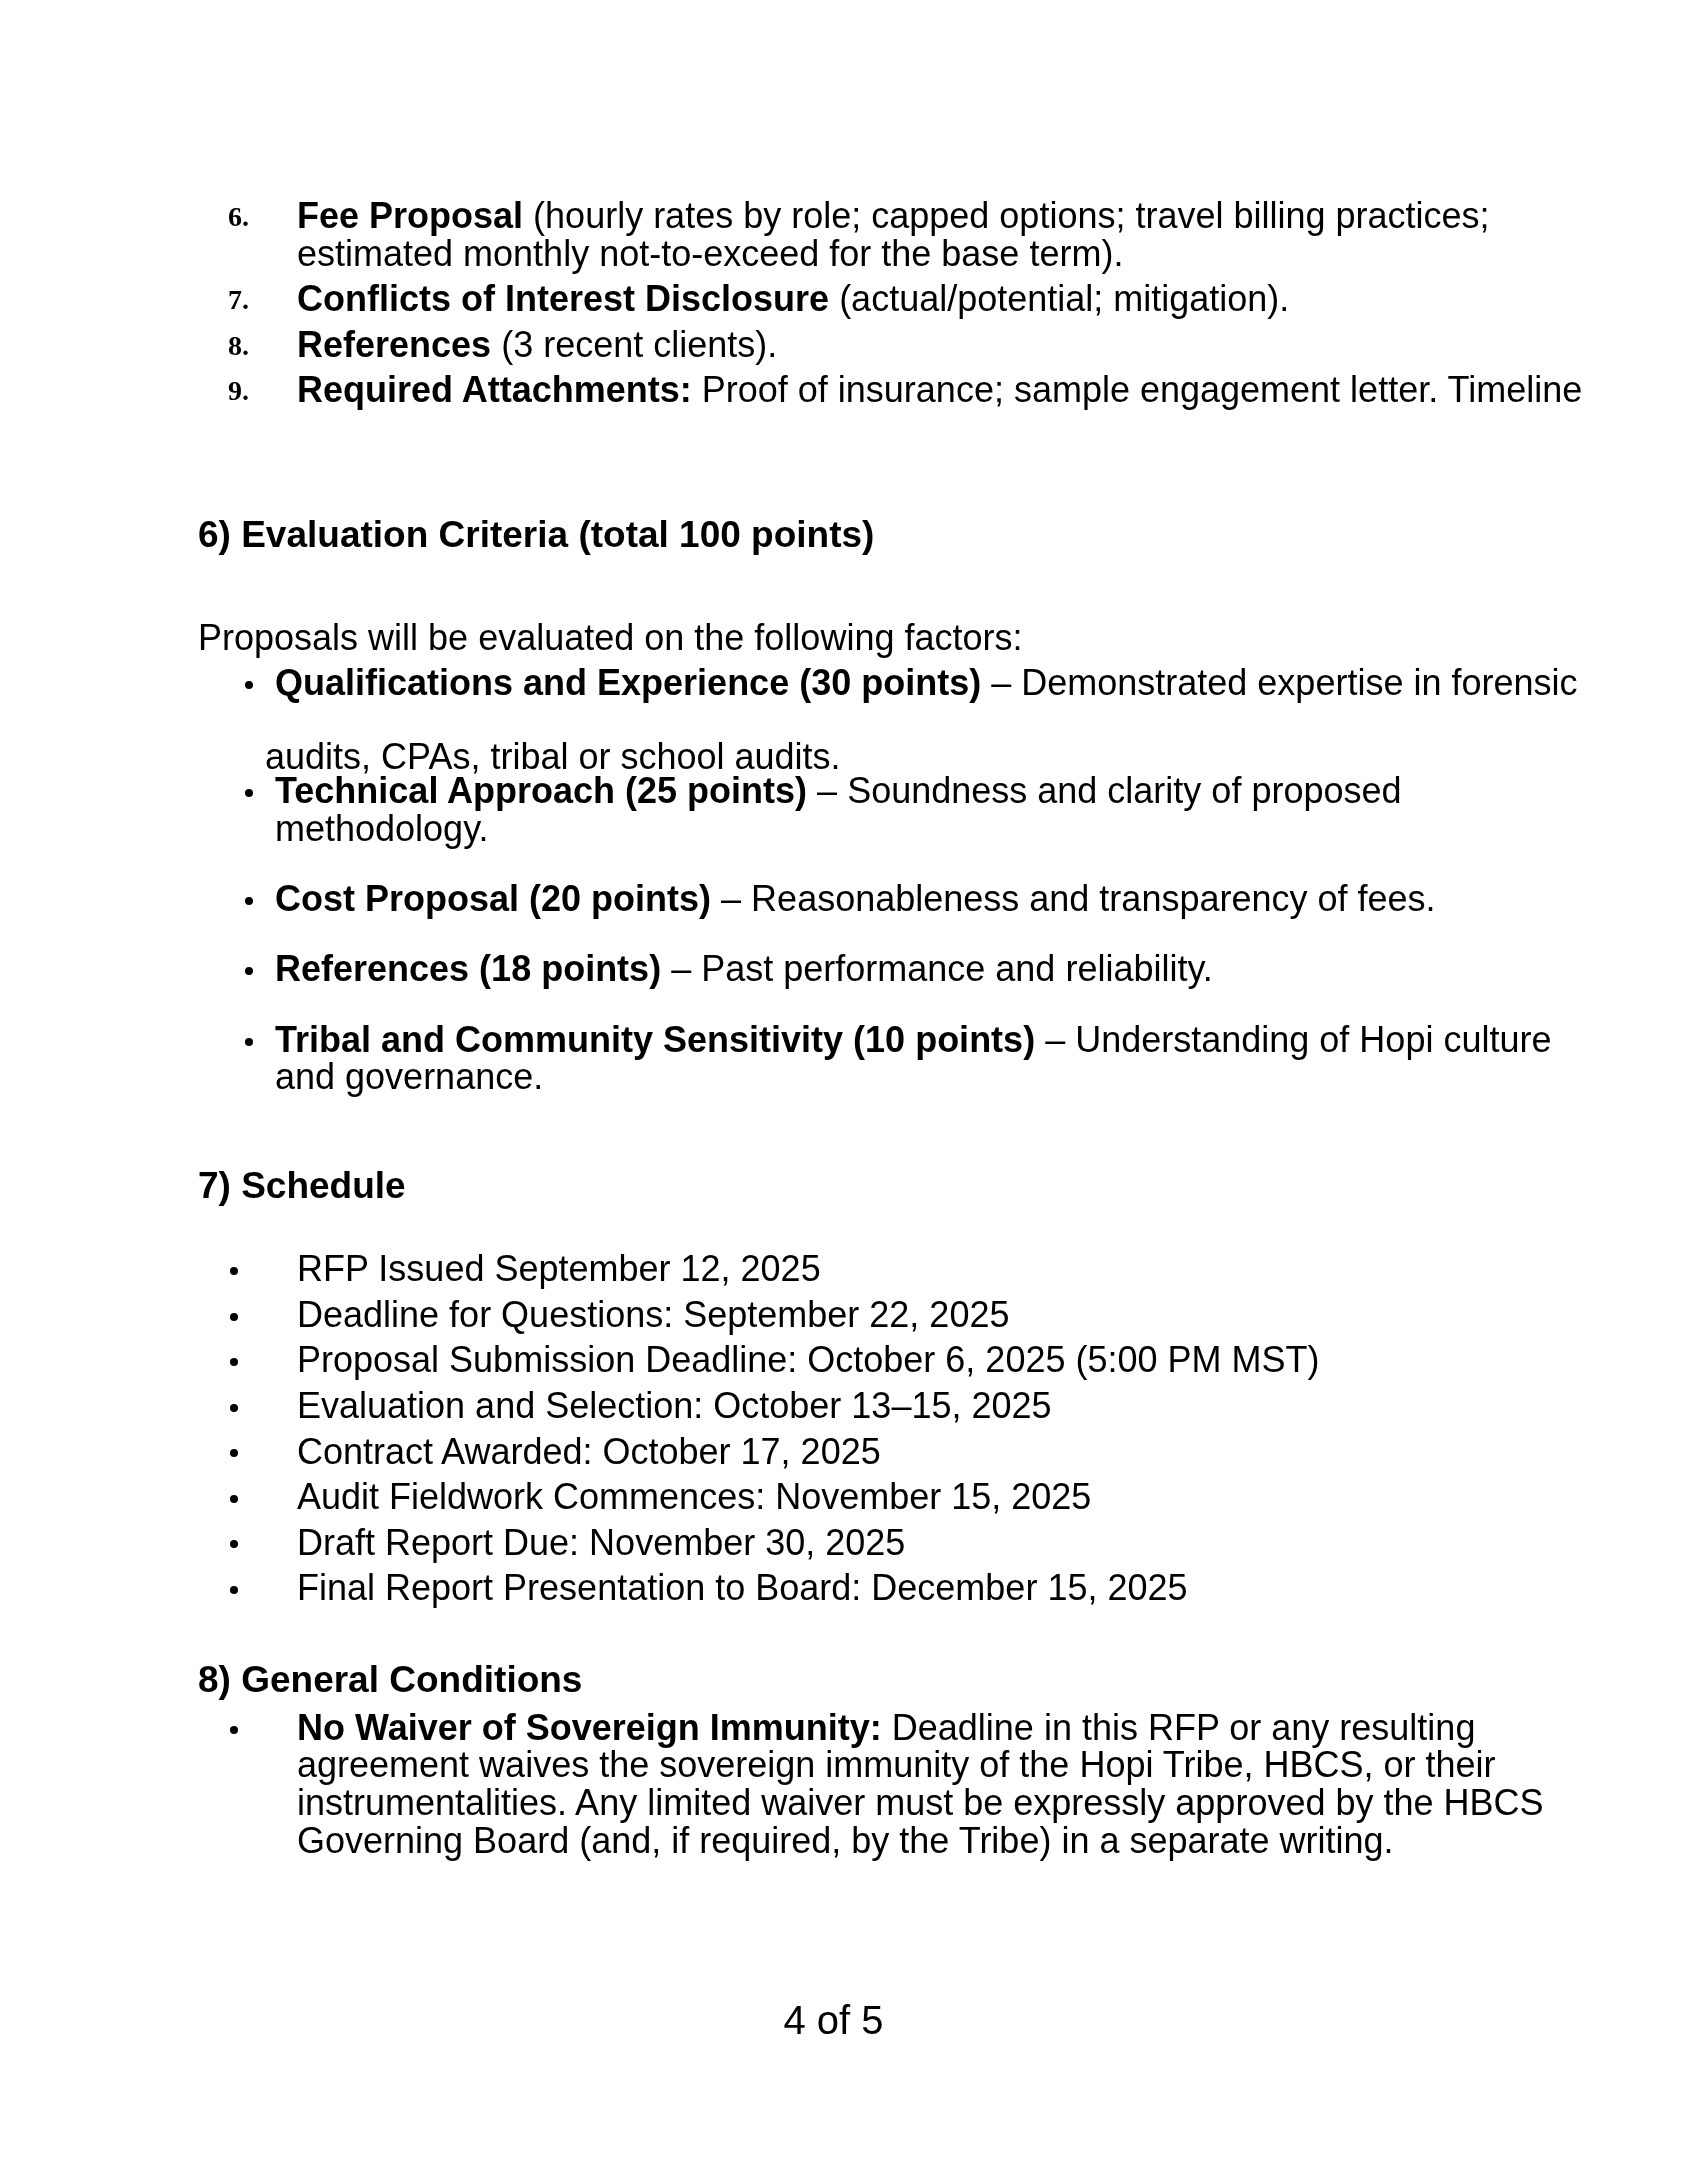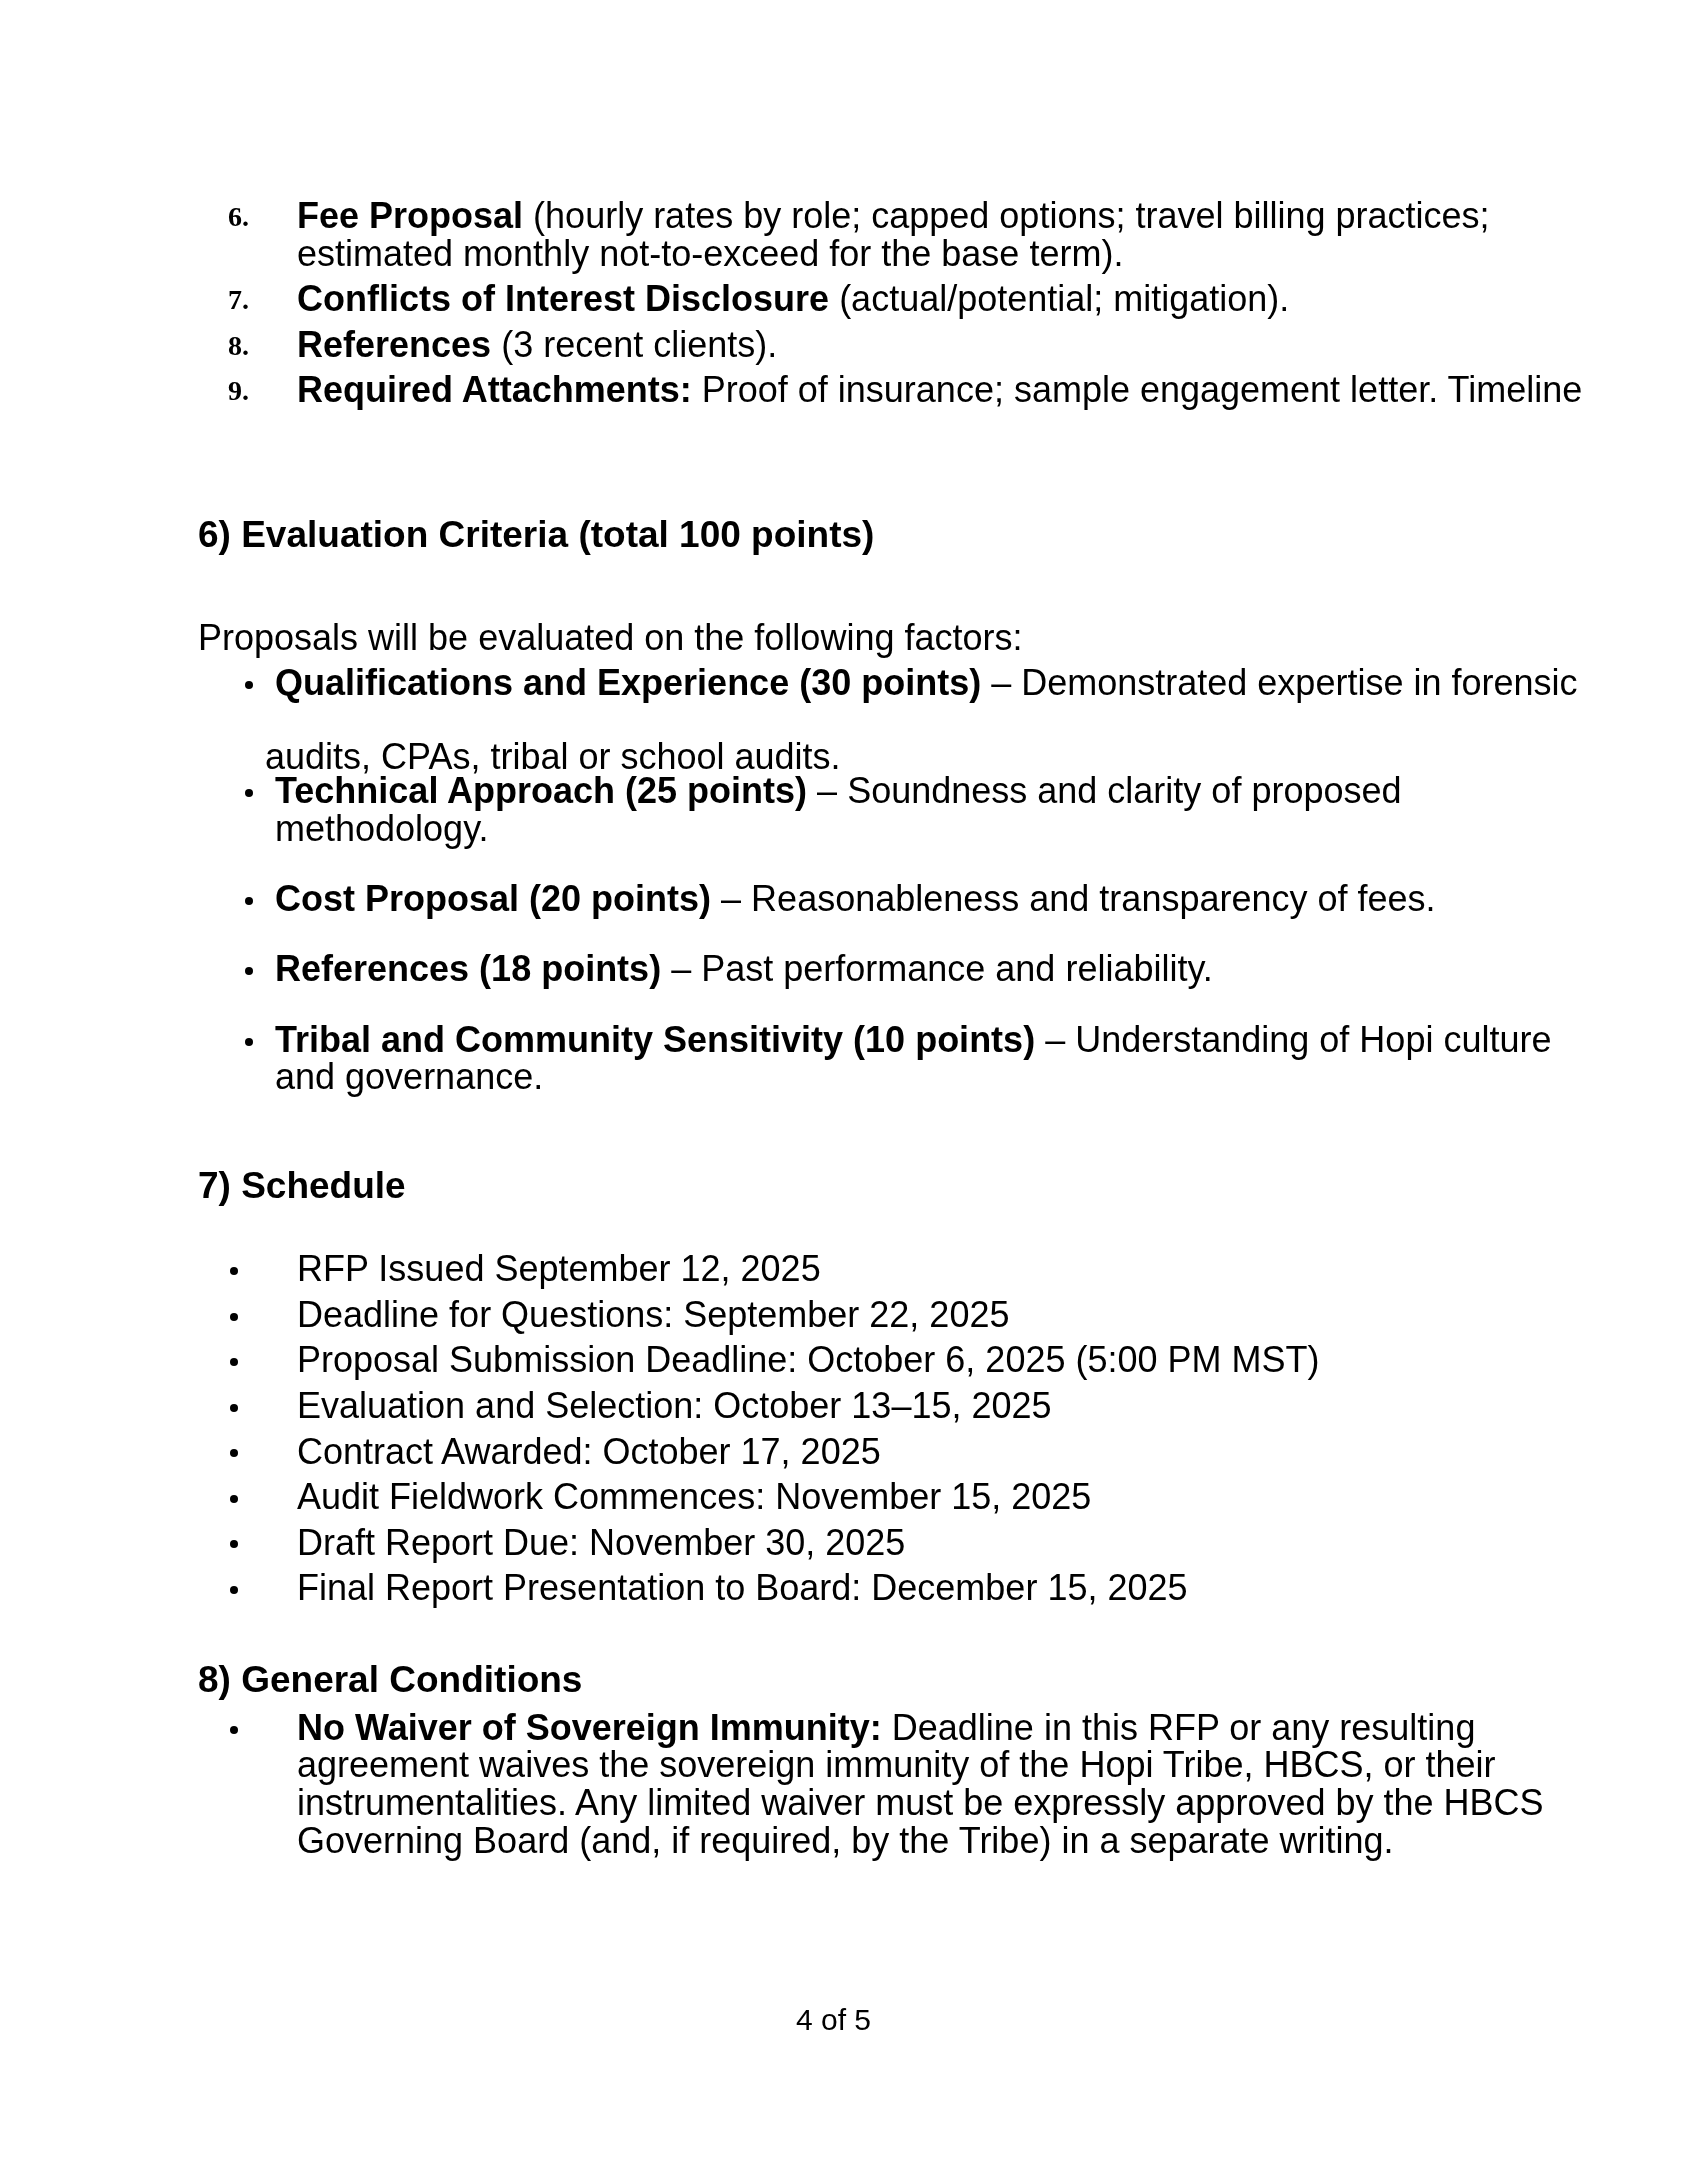--- a/index.html
+++ b/index.html
@@ -36,21 +36,21 @@
     }
     b, .b { font-weight: bold; }
     .bullet-dot {
       position: absolute;
       width: 8px;
       height: 8px;
       border-radius: 50%;
       background: #000;
     }
     .footer {
-      font-size: 30px;
+      font-size: 40px;
       line-height: 36px;
       text-align: center;
       white-space: nowrap;
     }
   </style>
 </head>
 <body>
 
 <div>
 

